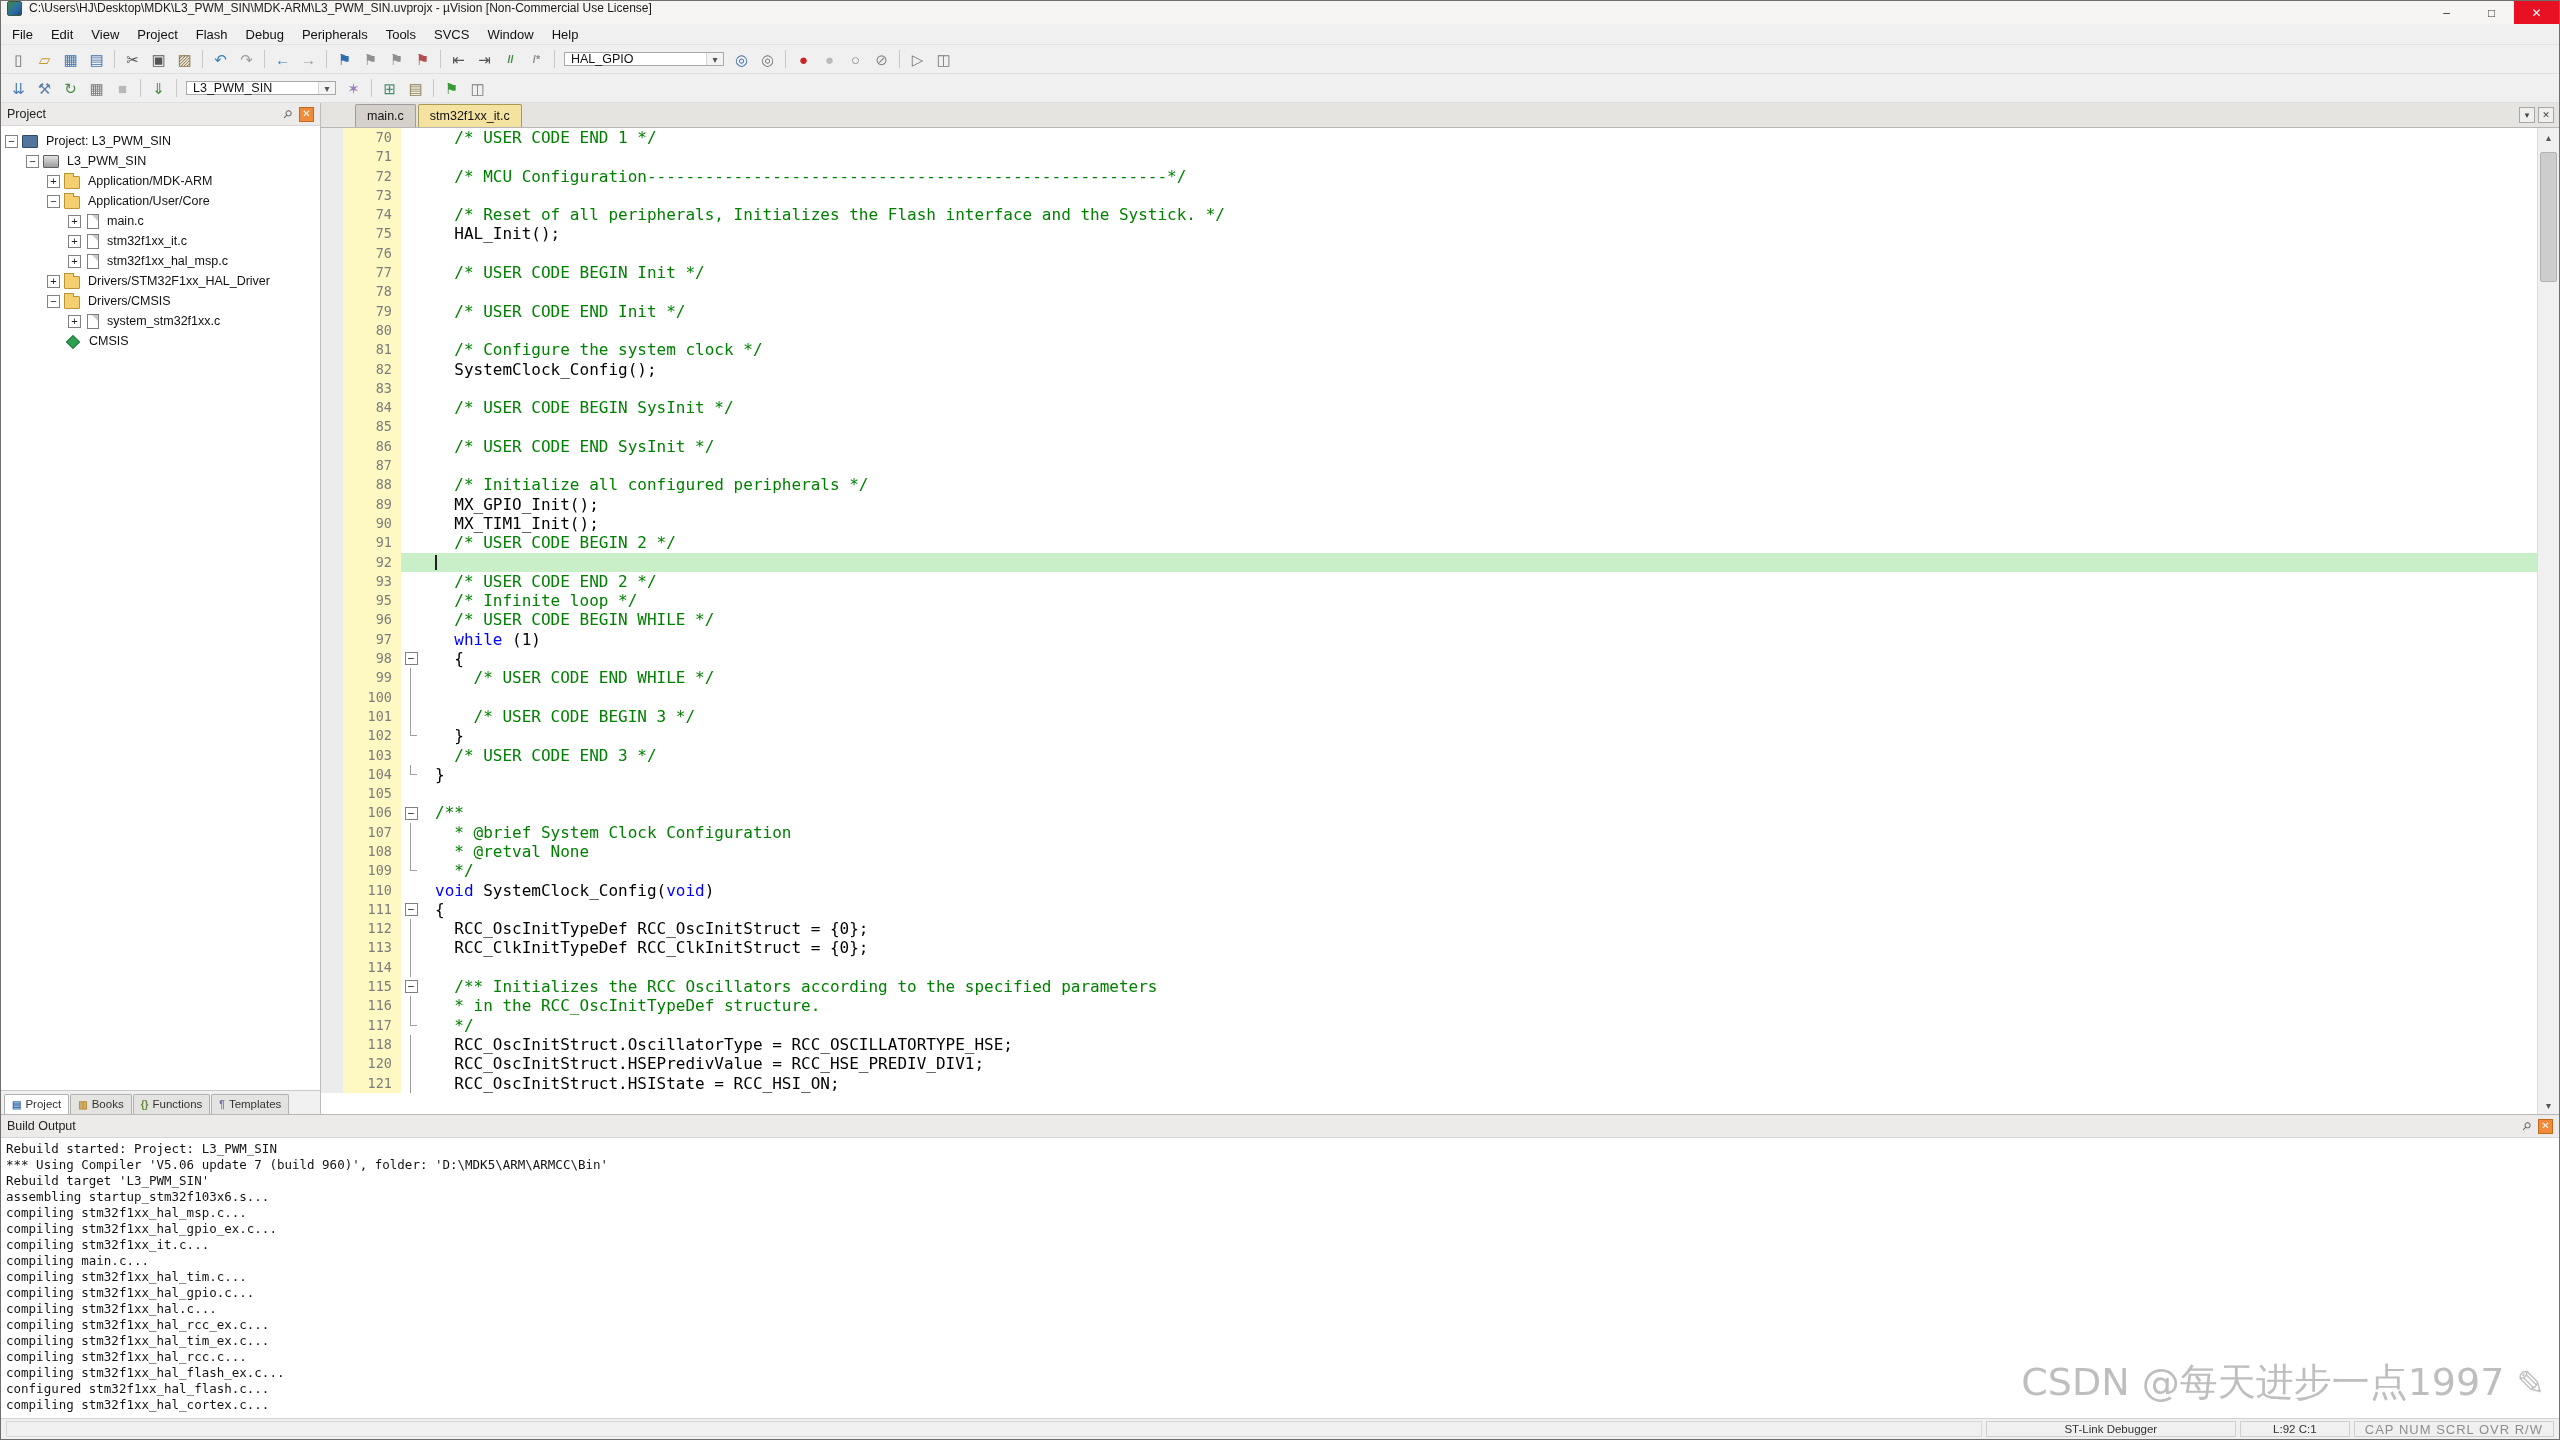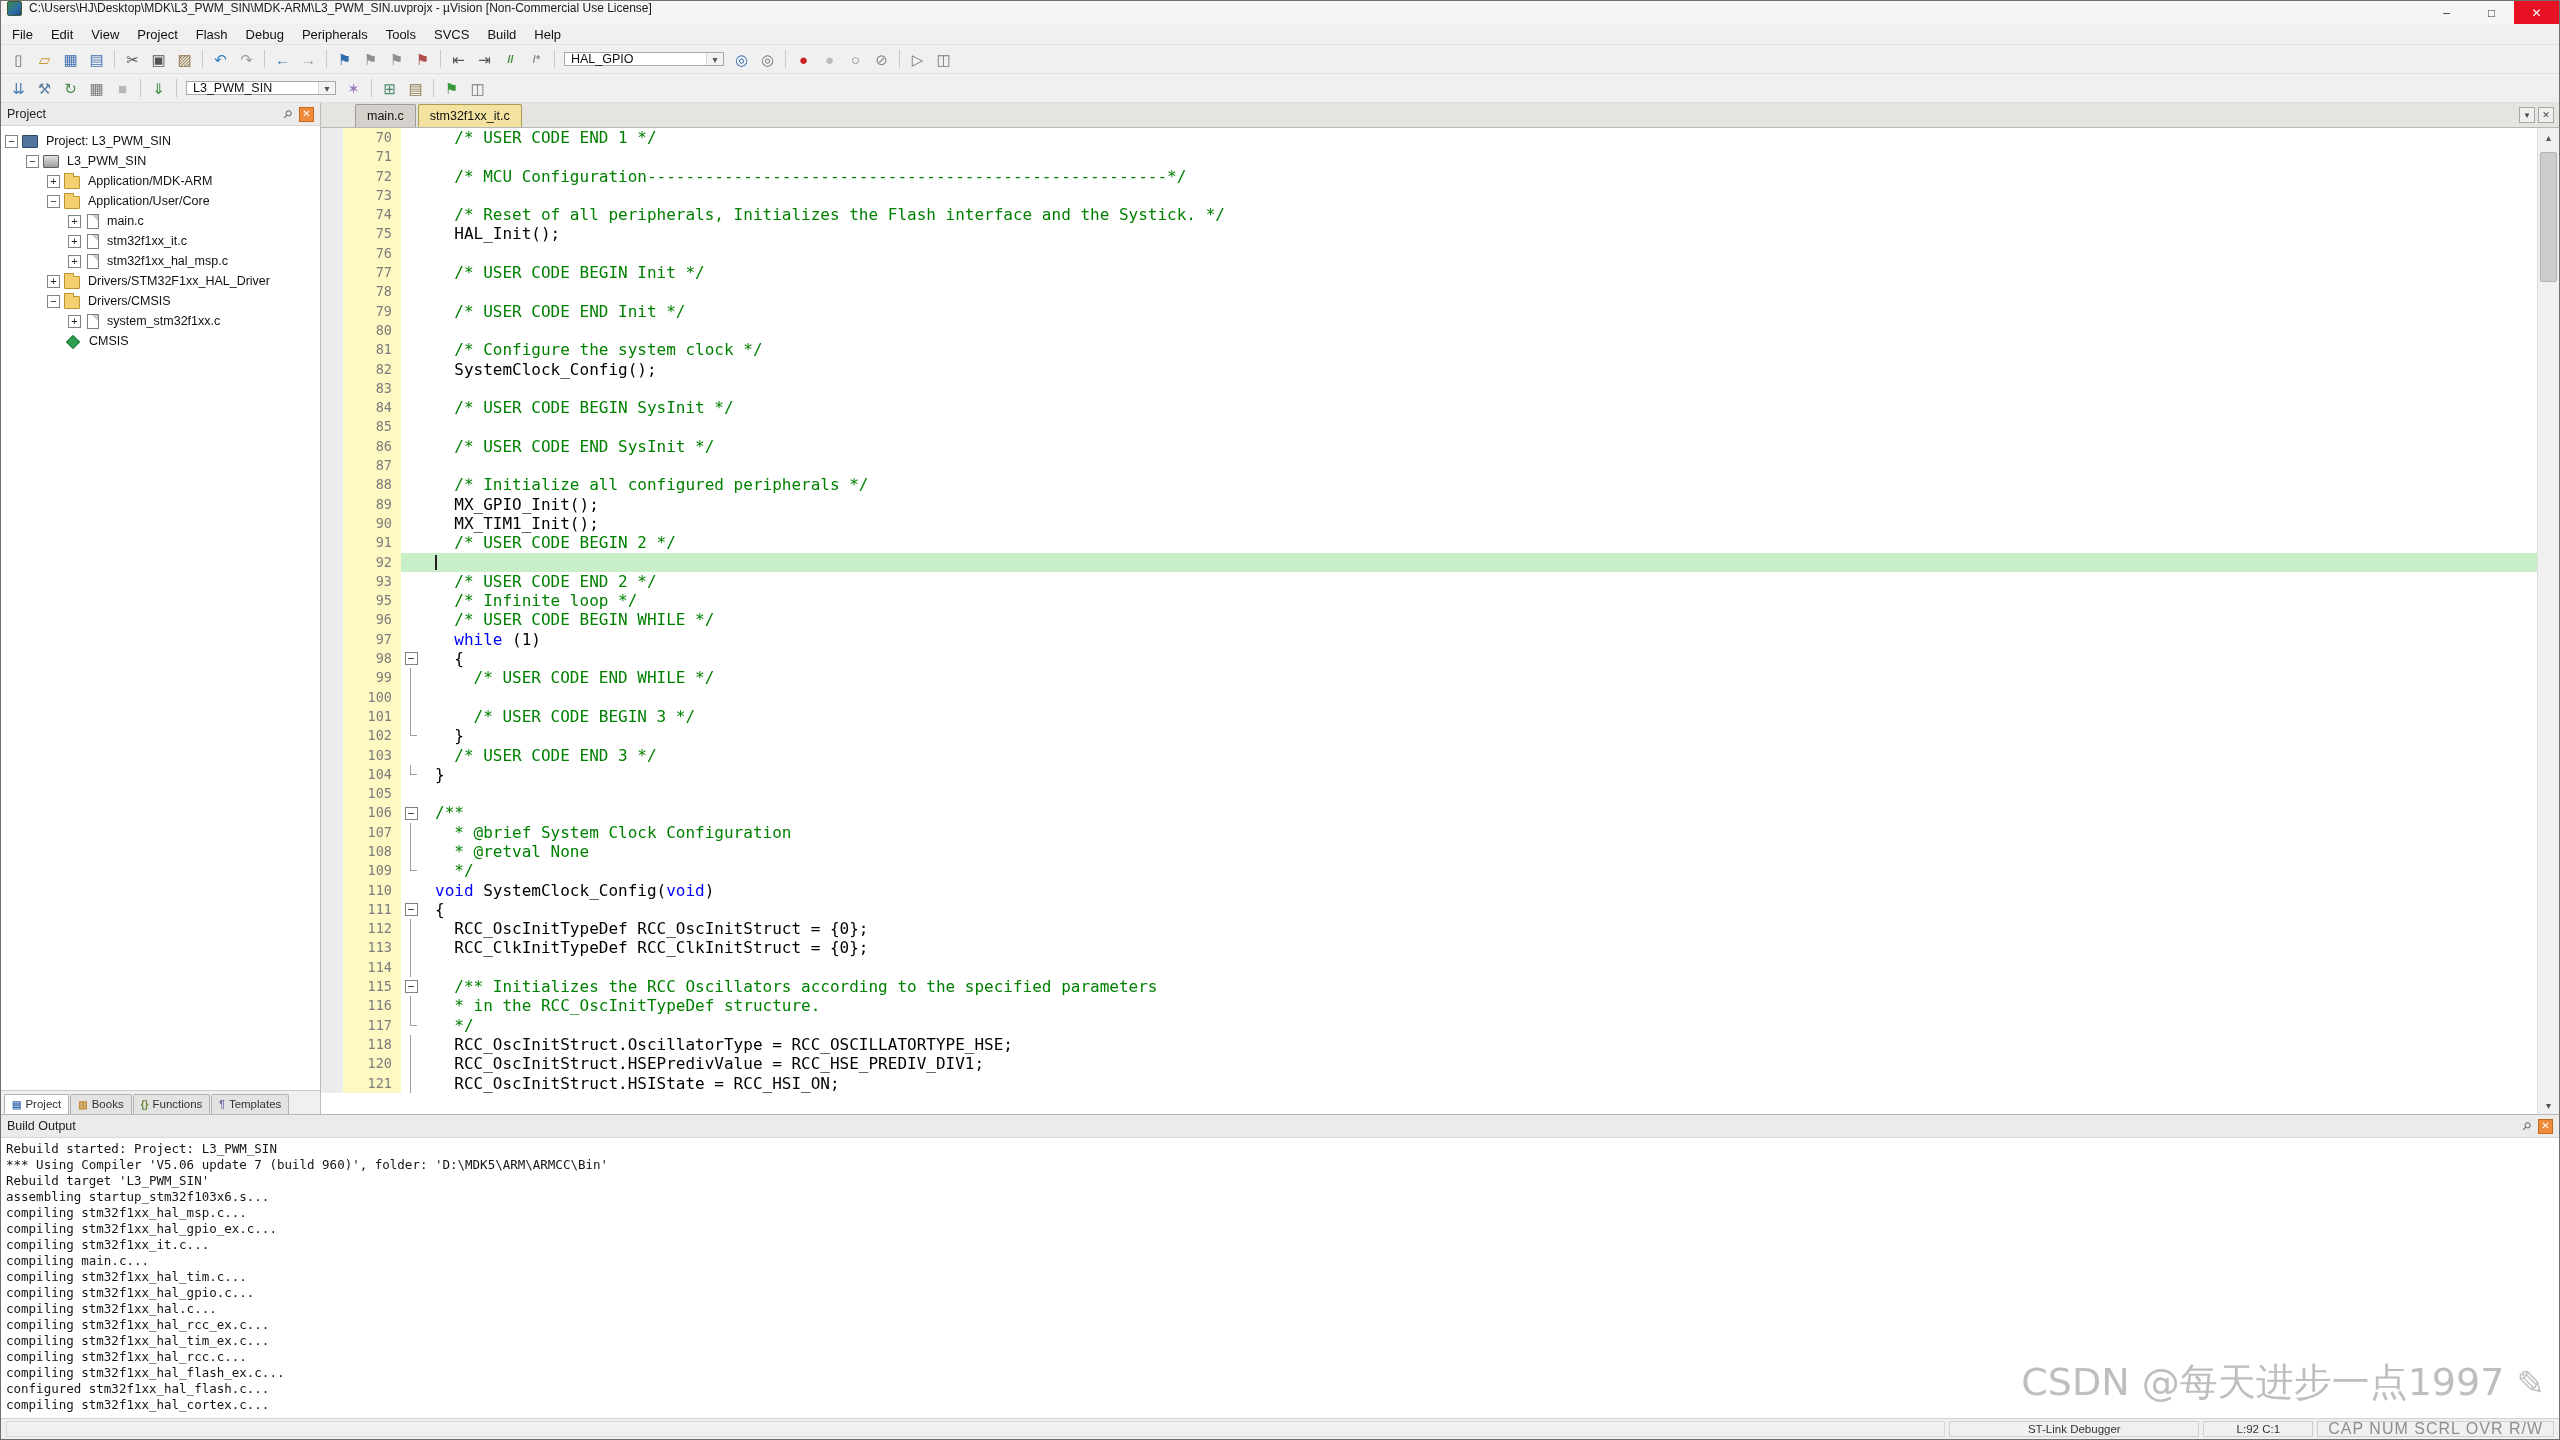--- a/index.html
+++ b/index.html
@@ -83,21 +83,21 @@
 .build-panel{height:304px;display:flex;flex-direction:column;background:#fff;border-top:1px solid #b7b7b7;flex:none;position:relative}
 .bo-content{flex:1;overflow:hidden;padding:3px 0 0 5px;font-family:"DejaVu Sans Mono",monospace;font-size:12.5px;color:#141414}
 .bo-line{height:16px;line-height:16px;white-space:pre}
 
 
 .statusbar{height:21px;background:#f0f0f0;border-top:1px solid #d2d2d2;display:flex;align-items:stretch;font-size:11.5px;color:#333;padding:1px 3px;flex:none}
 .sb-seg{border:1px solid #cfcfcf;margin:1px 2px;display:flex;align-items:center;justify-content:center;padding:0 10px;white-space:nowrap}
 .sb-fill{flex:1;border:1px solid #d8d8d8}
 .sb-dbg{min-width:250px}
 .sb-pos{min-width:110px}
-.sb-ind{min-width:160px;color:#8e8e8e;letter-spacing:1px;font-size:16px}
+.sb-ind{min-width:160px;color:#8e8e8e;letter-spacing:1px;font-size:13px}
 
 
 .watermark{position:absolute;right:14px;top:1356px;font-size:38px;color:rgba(168,168,168,.75);white-space:nowrap;z-index:6;font-family:"DejaVu Sans",sans-serif}
 .watermark .pen{font-size:34px}
 </style>
 </head>
 <body>
 
 <div class="win">
 
@@ -114,21 +114,21 @@
   <div class="menubar">
       <span class="menu-item">File</span>
       <span class="menu-item">Edit</span>
       <span class="menu-item">View</span>
       <span class="menu-item">Project</span>
       <span class="menu-item">Flash</span>
       <span class="menu-item">Debug</span>
       <span class="menu-item">Peripherals</span>
       <span class="menu-item">Tools</span>
       <span class="menu-item">SVCS</span>
-      <span class="menu-item">Build</span>
+      <span class="menu-item">Window</span>
       <span class="menu-item">Help</span>
     </div>
 
   <div class="toolbar">
       <span class="tb-btn">
         <span class="tb-glyph" style="color: rgb(107, 107, 107);">▯</span>
       </span>
       <span class="tb-btn">
         <span class="tb-glyph" style="color: rgb(201, 154, 46);">▱</span>
       </span>

